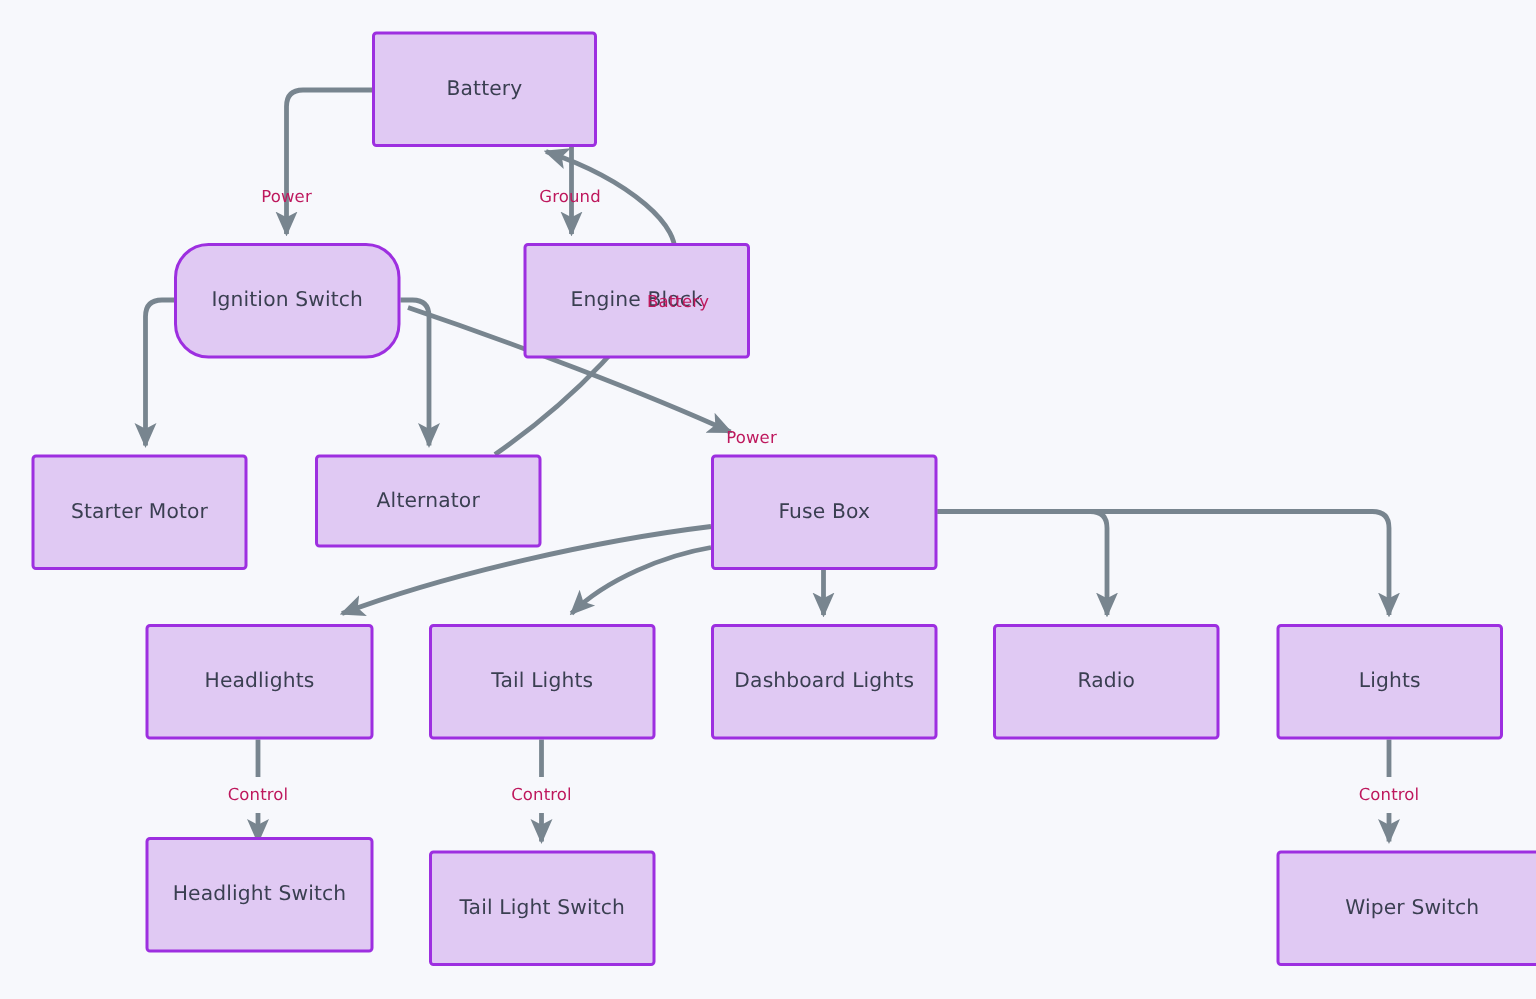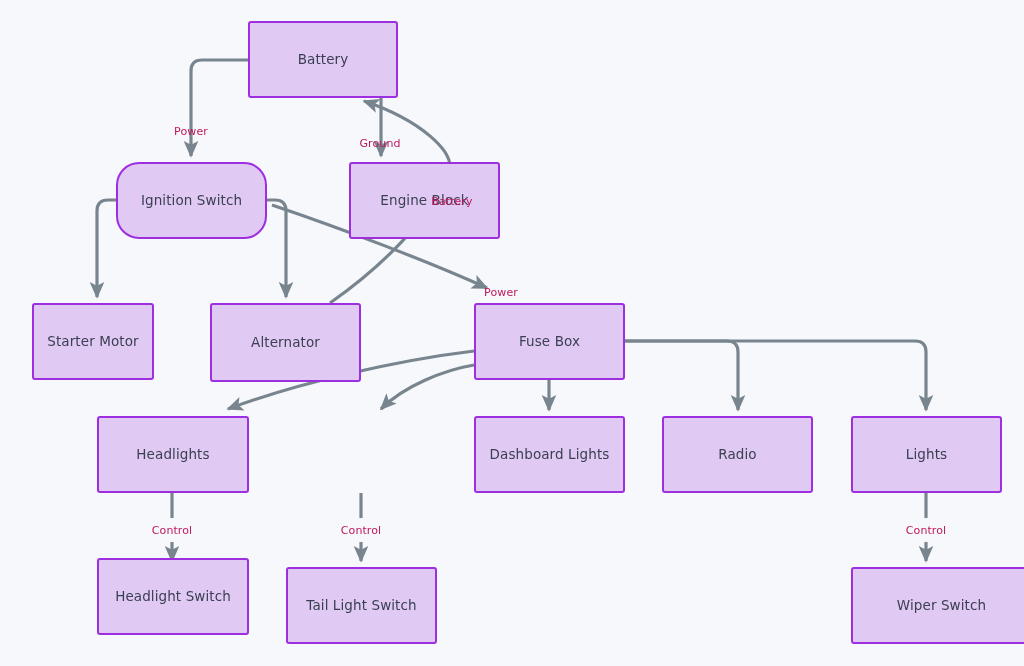--- a/index.html
+++ b/index.html
@@ -140,36 +140,39 @@
   </div>
 
   <div class="node" style="left:116px; top:162px; width:151px; height:77px;border-radius:23px;">
     <span>Ignition Switch</span>
   </div>
 
   <div class="node" style="left:324px; top:162px; width:151px; height:77px;margin-left:25px;">
     <span>Engine Block</span>
   </div>
 
-  <div class="node" style="left:32px; top:303px; width:122px; height:77px;justify-content:center;">
+  <div class="node" style="left:21px; top:303px; width:144px; height:77px;justify-content:center;">
     <span>Starter Motor</span>
   </div>
 
-  <div class="node" style="left:210px; top:303px; width:151px; height:79px;">
+  <div class="node" style="left:210px; top:303px; width:151px; height:62px;">
     <span>Alternator</span>
   </div>
 
   <div class="node" style="left:474px; top:303px; width:151px; height:77px;">
     <span>Fuse Box</span>
   </div>
 
   <div class="node" style="left:97px; top:416px; width:152px; height:77px;">
     <span>Headlights</span>
   </div>
 
+  <div class="node" style="left:286px; top:416px; width:151px; height:77px;">
+    <span>Tail Lights</span>
+  </div>
 
   <div class="node" style="left:474px; top:416px; width:151px; height:77px;">
     <span>Dashboard Lights</span>
   </div>
 
   <div class="node" style="left:662px; top:416px; width:151px; height:77px;">
     <span>Radio</span>
   </div>
 
   <div class="node" style="left:851px; top:416px; width:151px; height:77px;">
@@ -183,21 +186,21 @@
   <div class="node" style="left:286px; top:567px; width:151px; height:77px;">
     <span>Tail Light Switch</span>
   </div>
 
   <div class="node" style="left:851px; top:567px; width:181px; height:77px;">
     <span>Wiper Switch</span>
   </div>
 
   <div class="edge-label" style="left:191px; top:131px;">Power</div>
 
-  <div class="edge-label" style="left:380px; top:131px;margin-top:12px;">Ground</div>
+  <div class="edge-label" style="left:380px; top:131px;">Ground</div>
 
   <div class="edge-label" style="left:452px; top:201px;">Battery</div>
 
   <div class="edge-label" style="left:501px; top:292px;">Power</div>
 
   <div class="edge-label" style="left:172px; top:530px;">Control</div>
 
   <div class="edge-label" style="left:361px; top:530px;">Control</div>
 
   <div class="edge-label" style="left:926px; top:530px;">Control</div>

